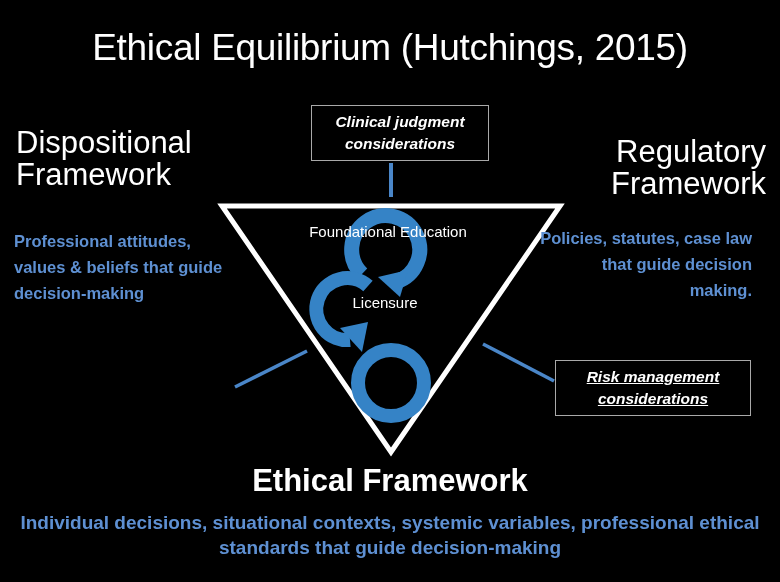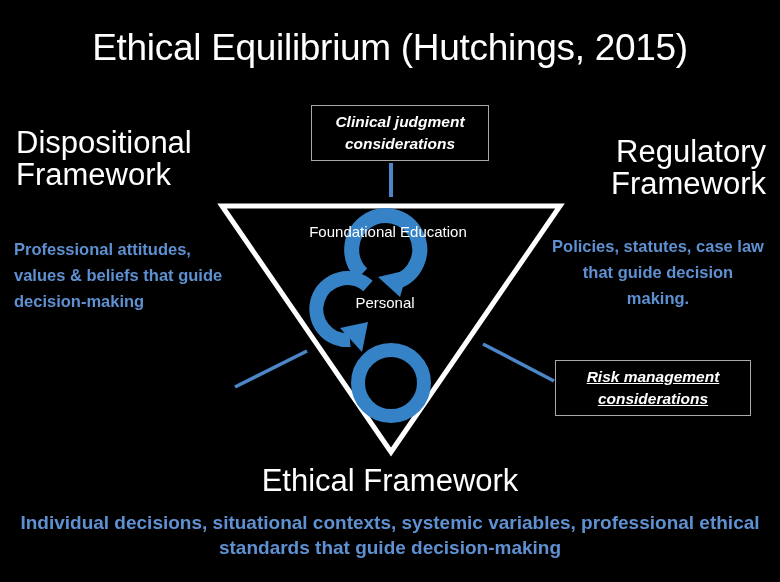--- a/index.html
+++ b/index.html
@@ -42,35 +42,34 @@
   }
   #fw-left-heading  { left: 16px;  top: 127px; width: 240px; text-align: left; }
   #fw-right-heading { right: 14px; top: 127px; width: 240px; text-align: right; margin-top: 9px; }
 
   .fw-body {
     position: absolute;
     color: #5E90D2;
     font-size: 16.5px;
     font-weight: 700;
     line-height: 26px;
-    margin-top: 8px;
   }
   #fw-left-body  { left: 14px;  top: 228px; width: 220px; text-align: left; }
-  #fw-right-body { right: 16px; top: 225px; width: 212px; text-align: center; }
+  #fw-right-body { right: 28px; top: 225px; width: 212px; text-align: right; }
 
   
   #fw-bottom-heading {
     position: absolute;
     left: 0;
     top: 462px;
     width: 780px;
     text-align: center;
     color: #ffffff;
     font-size: 31px;
-    font-weight: 400;
+    font-weight: 700;
     line-height: 38px;
   }
   #fw-bottom-body {
     position: absolute;
     left: 0;
     top: 510px;
     width: 780px;
     text-align: center;
     color: #5E90D2;
     font-size: 19px;
@@ -150,21 +149,21 @@
                A 31,31 0 1 0 350,340" fill="none" stroke="#3583C6" stroke-width="14" stroke-linecap="butt"></path>
       <polygon points="340,328 362,352 368,322" fill="#3583C6"></polygon>
     </g>
 
     <g>
       <circle cx="391" cy="383" r="33" fill="none" stroke="#3583C6" stroke-width="14"></circle>
     </g>
   </svg>
 
   <div class="cycle-label" id="label-foundational">Foundational Education</div>
-  <div class="cycle-label" id="label-licensure">Personal</div>
+  <div class="cycle-label" id="label-licensure">Licensure</div>
 
   <div class="fw-heading" id="fw-left-heading">Dispositional Framework</div>
   <div class="fw-body" id="fw-left-body">Professional attitudes, values &amp; beliefs that guide decision-making</div>
 
   <div class="fw-heading" id="fw-right-heading">Regulatory Framework</div>
   <div class="fw-body" id="fw-right-body">Policies, statutes, case law that guide decision making.</div>
 
   <div id="fw-bottom-heading">Ethical Framework</div>
   <div id="fw-bottom-body">Individual decisions, situational contexts, systemic variables, professional ethical standards that guide decision-making</div>
 

